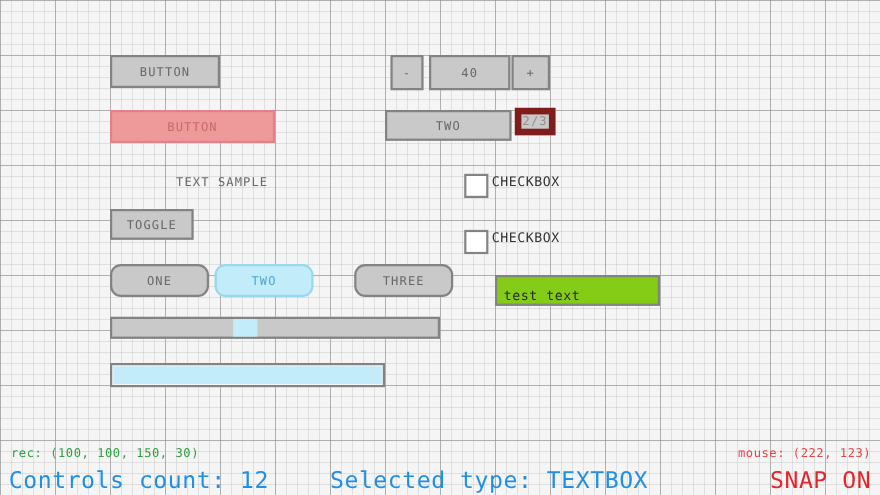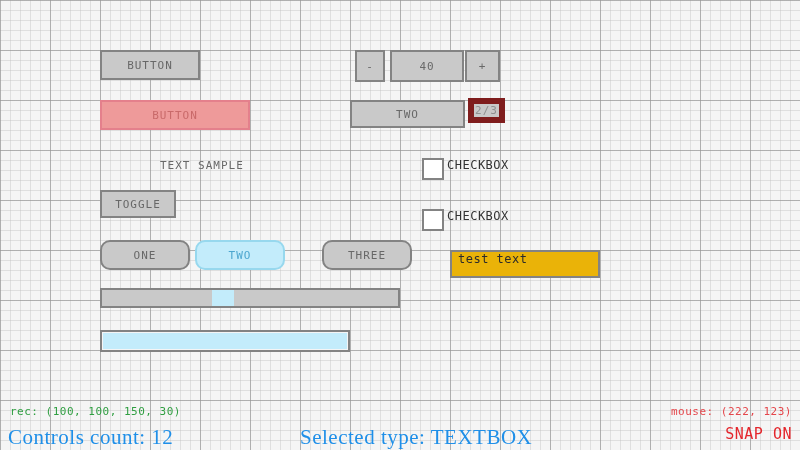--- a/index.html
+++ b/index.html
@@ -69,23 +69,23 @@
     margin-left:3px;
     color:#333333;
     font-size:12px;
     letter-spacing:0.5px;
     white-space:nowrap;
   }
 
   
   .textbox {
     position:absolute;
-    background:#eab308;
-    border:2px solid #838383;
-    display:flex; align-items:flex-start;
+    background:#84cc16;
+    border:2px solid #838383;
+    display:flex; align-items:flex-end;
     padding-left:6px;
     color:#2b2b2b;
     font-size:12px;
     letter-spacing:0.5px;
   }
 
   
   .slider {
     position:absolute;
     background:#c9c9c9;
@@ -138,26 +138,25 @@
     letter-spacing:0.5px;
     white-space:nowrap;
     text-align:center;
   }
   .big-blue {
     position:absolute;
     color:#1f8fe8;
     font-size:21px;
     letter-spacing:0.5px;
     white-space:nowrap;
-    font-family:Liberation Serif, serif;
   }
   .big-red {
     position:absolute;
     color:#e4262c;
-    font-size:15px;
+    font-size:21px;
     letter-spacing:0.5px;
     white-space:nowrap;
   }
 </style>
 </head>
 <body>
 
 <div id="canvas"></div>
 
 <div class="ctl gbox" style="left:100px; top:50px; width:100px; height:30px;">

